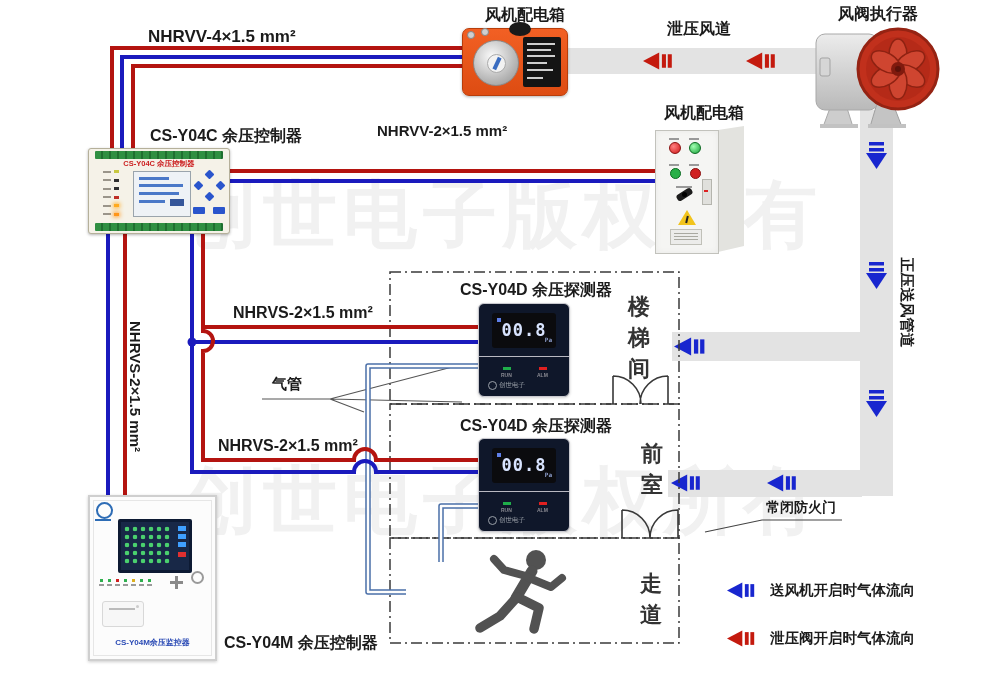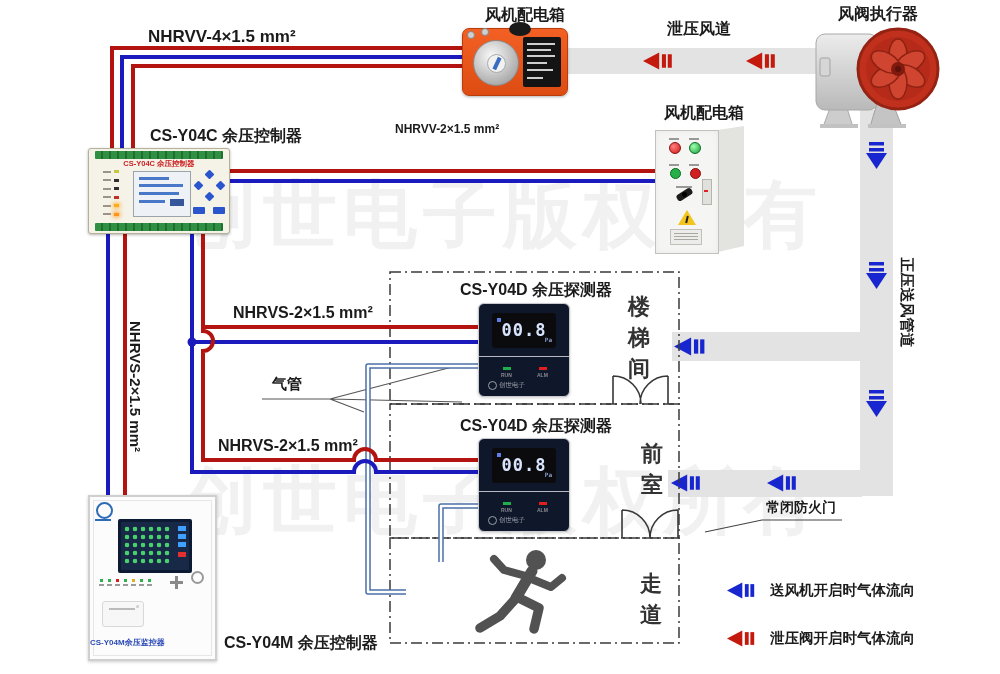--- a/index.html
+++ b/index.html
@@ -61,21 +61,21 @@
   .mledtag{position:absolute;top:87px;width:5px;height:1.5px;background:#9a9a9a;}
   .mcross1{position:absolute;left:80px;top:84px;width:13px;height:3px;background:#8a8a8a;}
   .mcross2{position:absolute;left:85px;top:79px;width:3px;height:13px;background:#8a8a8a;}
   .mlock{position:absolute;left:101px;top:74px;width:9px;height:9px;border:2px solid #9a9a9a;
       border-radius:50%;}
   .mprinter{position:absolute;left:12px;top:104px;width:40px;height:24px;background:#f7f7f7;
       border:1px solid #d8d8d8;border-radius:3px;}
   .mprinter .slot{position:absolute;left:6px;top:6px;width:26px;height:2px;background:#bbb;}
   .mprinter .dot{position:absolute;right:4px;top:3px;width:3px;height:3px;border-radius:50%;
       background:#ccc;}
-  .mlabel{position:absolute;left:0;right:0;top:140px;text-align:left;font-size:8px;
+  .mlabel{position:absolute;left:0;right:0;top:140px;text-align:center;font-size:8px;
       font-weight:bold;color:#2b4bb5;}
   
   #distbox{left:655px;top:126px;width:92px;height:126px;}
   #distbox .front{position:absolute;left:0;top:4px;width:62px;height:122px;background:#f5f5f3;
       border:1px solid #c2c2bc;box-shadow:inset 0 0 6px rgba(0,0,0,.05);}
   #distbox .side{position:absolute;left:63px;top:0;width:26px;height:126px;background:#e3e3df;
       clip-path:polygon(0 4px,100% 0,100% 120px,0 126px);}
   .plight{position:absolute;border-radius:50%;}
   .ptag{position:absolute;height:1.5px;background:#999;}
   .pknob{position:absolute;left:20px;top:60px;width:17px;height:7px;background:#1c1c1c;
@@ -385,21 +385,21 @@
         <i style="top:40px;width:16px;"></i>
     </div>
   </div>
 
   <div class="lbl" style="left:148px;top:27px;font-size:17px;">NHRVV-4×1.5 mm²</div>
   <div class="lbl lbl16" style="left:485px;top:5px;">风机配电箱</div>
   <div class="lbl lbl16" style="left:667px;top:19px;">泄压风道</div>
   <div class="lbl lbl16" style="left:838px;top:4px;">风阀执行器</div>
   <div class="lbl lbl16" style="left:664px;top:103px;">风机配电箱</div>
   <div class="lbl lbl16" style="left:150px;top:126px;">CS-Y04C 余压控制器</div>
-  <div class="lbl" style="left:395px;top:122px;font-size:12px;line-height:1.25;">
+  <div class="lbl" style="left:377px;top:122px;font-size:15px;line-height:1.25;">
     <div>NHRVV-2×1.5 mm²</div>
   </div>
   <div class="lbl lbl16" style="left:233px;top:304px;">NHRVS-2×1.5 mm²</div>
   <div class="lbl lbl16" style="left:218px;top:437px;">NHRVS-2×1.5 mm²</div>
   <div class="lbl" style="left:35px;top:378px;width:200px;text-align:center;font-size:15px;transform:rotate(90deg);">NHRVS-2×1.5 mm²</div>
   <div class="lbl lbl16" style="left:460px;top:280px;">CS-Y04D 余压探测器</div>
   <div class="lbl lbl16" style="left:460px;top:416px;">CS-Y04D 余压探测器</div>
   <div class="lbl lbl16" style="left:224px;top:633px;">CS-Y04M 余压控制器</div>
   <div class="lbl" style="left:272px;top:375px;font-size:15px;">气管</div>
   <div class="lbl" style="left:766px;top:499px;font-size:14px;">常闭防火门</div>

